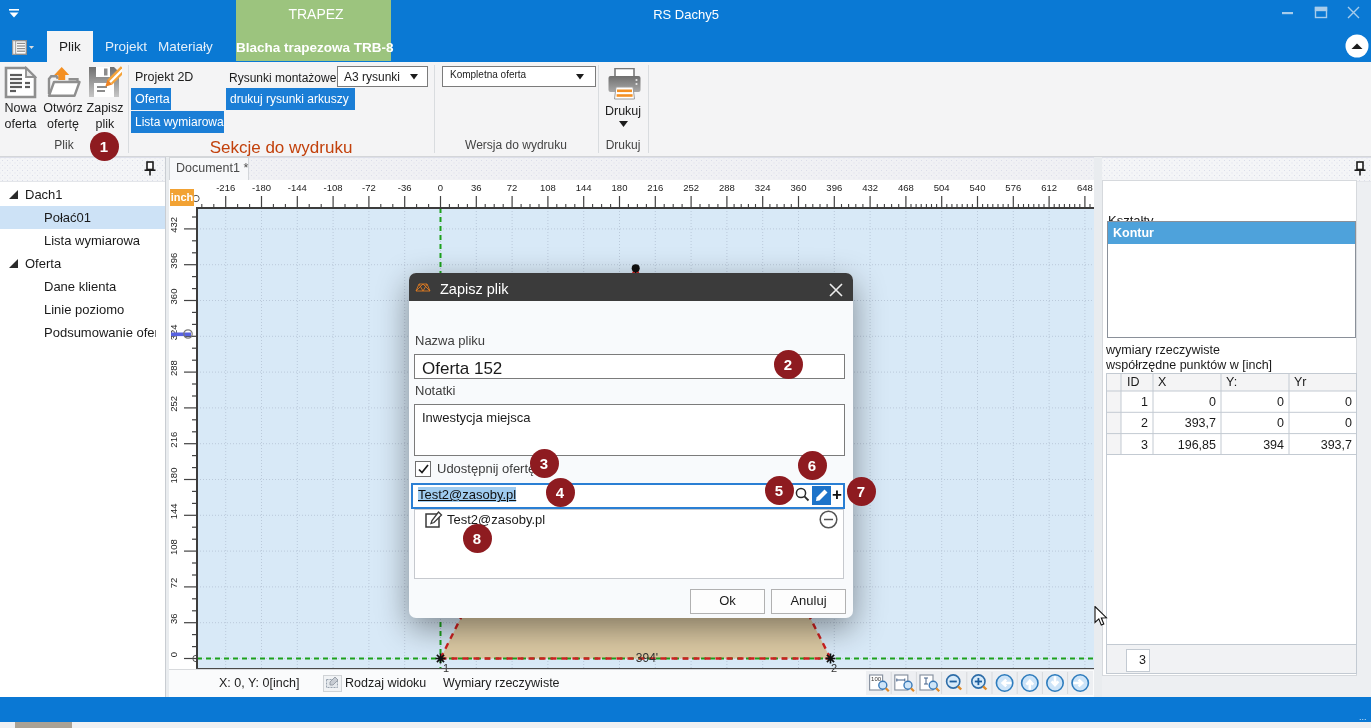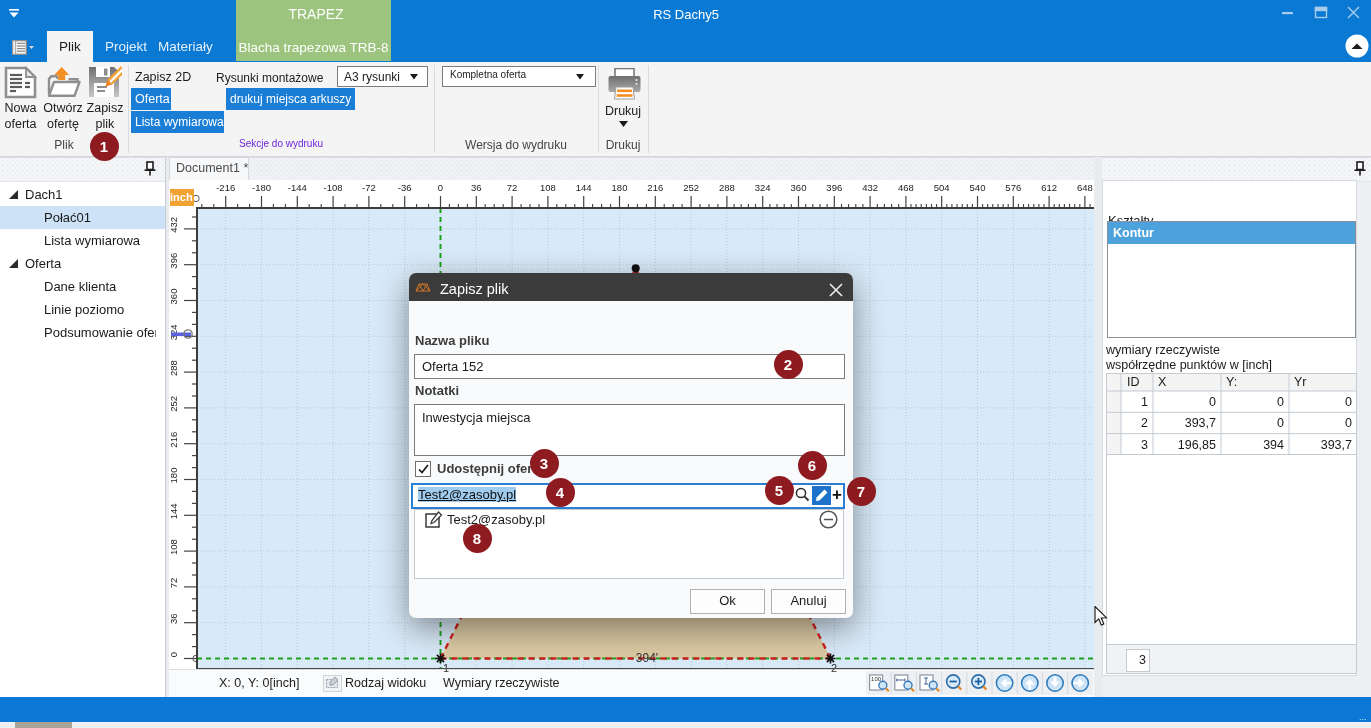--- a/index.html
+++ b/index.html
@@ -1,32 +1,32 @@
 <!DOCTYPE html>
 <html><head><meta charset="utf-8">
 <style>
 html,body{margin:0;padding:0;}
 body{width:1371px;height:728px;position:relative;overflow:hidden;
      font-family:"Liberation Sans",sans-serif;background:#e9ecef;}
 .abs{position:absolute;}
 .tx{position:absolute;white-space:nowrap;}
 .bdg{position:absolute;width:29px;height:29px;border-radius:50%;background:#8e1b20;
      color:#fff;font-size:15px;font-weight:bold;text-align:center;line-height:29px;z-index:40;}
-.dlglbl{position:absolute;font-size:13px;font-weight:bold;color:#3d3d3d;white-space:nowrap;}
+.dlglbl{position:absolute;font-size:13px;font-weight:normal;color:#3d3d3d;white-space:nowrap;}
 .inp{position:absolute;background:#fff;border:1px solid #7b7b7b;}
 .btn{position:absolute;background:#fdfdfd;border:1px solid #b1b1b1;font-size:13px;color:#1a1a1a;
      text-align:center;}
 .grip{background-image:radial-gradient(#dbdeea 0.8px, transparent 0.9px),radial-gradient(#dbdeea 0.8px, transparent 0.9px);background-size:5px 5px;background-position:0 0,2.5px 2.5px;}
 .clip{overflow:hidden;}
 </style></head><body>
 
 <div class="abs" style="left:0;top:0;width:1371px;height:62px;background:#0a79d4;"></div>
 <div class="abs" style="left:236px;top:0;width:155px;height:61px;background:#9cc47e;"></div>
 <div class="tx" style="left:236px;top:6px;width:160px;text-align:center;color:#fff;font-size:14px;">TRAPEZ</div>
-<div class="tx" style="left:236px;top:40px;width:155px;text-align:center;color:#fff;font-size:13.5px;">Blacha trapezowa TRB-8</div>
+<div class="tx" style="left:236px;top:40px;width:155px;text-align:center;color:#fff;font-size:13.5px;font-weight:bold;">Blacha trapezowa TRB-8</div>
 <div class="tx" style="left:636px;top:7px;width:100px;text-align:center;color:#fff;font-size:13px;">RS Dachy5</div>
 <svg class="abs" style="left:9px;top:9px;" width="11" height="9">
     <rect x="0" y="0" width="10" height="1.6" fill="#fff"></rect>
     <path d="M0.5,3.5 L9.5,3.5 L5,8.5 Z" fill="#fff"></path>
   </svg>
 <svg class="abs" style="left:1282px;top:6px;" width="92" height="16">
     <rect x="0" y="6" width="11" height="2.2" fill="#a7cceb"></rect>
     <g stroke="#a7cceb" stroke-width="1.4" fill="none">
       <rect x="33.5" y="1.5" width="11" height="10"></rect>
       <rect x="33.5" y="1.5" width="11" height="3" fill="#a7cceb"></rect>
@@ -95,34 +95,34 @@
     <g transform="rotate(45 24 14)">
       <rect x="20.5" y="-2" width="7" height="19" fill="#f5a339"></rect>
       <rect x="23" y="-2" width="2.2" height="19" fill="#fff"></rect>
       <path d="M20.5,17 L27.5,17 L24,23.5 Z" fill="#ef8322"></path>
     </g>
   </svg>
 <div class="tx" style="left:0px;top:100px;width:41px;text-align:center;font-size:12.5px;color:#1c1c1c;line-height:16px;">Nowa<br>oferta</div>
 <div class="tx" style="left:41px;top:100px;width:44px;text-align:center;font-size:12.5px;color:#1c1c1c;line-height:16px;">Otwórz<br>ofertę</div>
 <div class="tx" style="left:85px;top:100px;width:40px;text-align:center;font-size:12.5px;color:#1c1c1c;line-height:16px;">Zapisz<br>plik</div>
 <div class="tx" style="left:0px;top:138px;width:128px;text-align:center;font-size:12px;color:#444;">Plik</div>
-<div class="tx" style="left:135px;top:70px;font-size:12.5px;color:#1c1c1c;">Zapisz 2D</div>
+<div class="tx" style="left:135px;top:70px;font-size:12.5px;color:#1c1c1c;">Projekt 2D</div>
 <div class="abs" style="left:131px;top:88px;width:40px;height:22px;background:#1b7ed6;"></div>
 <div class="tx" style="left:135px;top:92px;font-size:12.5px;color:#fff;">Oferta</div>
 <div class="abs" style="left:131px;top:111px;width:93px;height:22px;background:#1b7ed6;"></div>
 <div class="tx" style="left:135px;top:115px;font-size:12px;color:#fff;">Lista wymiarowa</div>
-<div class="tx" style="left:216px;top:71px;font-size:12px;color:#1c1c1c;">Rysunki montażowe</div>
+<div class="tx" style="left:229px;top:71px;font-size:12px;color:#1c1c1c;">Rysunki montażowe</div>
 <div class="inp" style="left:337px;top:66px;width:89px;height:19px;"></div>
 <div class="tx" style="left:344px;top:70px;font-size:12px;color:#1c1c1c;">A3 rysunki</div>
 <svg class="abs" style="left:410px;top:74px;" width="9" height="6">
     <path d="M0,0 L8,0 L4,5.5 Z" fill="#1c1c1c"></path>
   </svg>
 <div class="abs" style="left:226px;top:88px;width:129px;height:22px;background:#1b7ed6;"></div>
-<div class="tx" style="left:230px;top:92px;font-size:12px;color:#fff;">drukuj miejsca arkuszy</div>
-<div class="tx" style="left:128px;top:138px;width:306px;text-align:center;font-size:10px;color:#6d28d9;">Sekcje do wydruku</div>
+<div class="tx" style="left:230px;top:92px;font-size:12px;color:#fff;">drukuj rysunki arkuszy</div>
+<div class="tx" style="left:128px;top:138px;width:306px;text-align:center;font-size:17px;color:#c2410c;">Sekcje do wydruku</div>
 <div class="inp" style="left:442px;top:66px;width:152px;height:19px;"></div>
 <div class="tx" style="left:450px;top:69px;font-size:10px;color:#1c1c1c;">Kompletna oferta</div>
 <svg class="abs" style="left:576px;top:74px;" width="9" height="6">
     <path d="M0,0 L8,0 L4,5.5 Z" fill="#1c1c1c"></path>
   </svg>
 <div class="tx" style="left:434px;top:138px;width:164px;text-align:center;font-size:12px;color:#444;">Wersja do wydruku</div>
 <svg class="abs" style="left:608px;top:68px;" width="33" height="33">
     <defs>
       <linearGradient id="pr" x1="0" y1="0" x2="0" y2="1">
         <stop offset="0" stop-color="#6f6f6f"></stop>
@@ -432,21 +432,21 @@
     <line x1="23" y1="44.8" x2="28" y2="44.8" stroke="#424242" stroke-width="1.2"></line>
     <line x1="23" y1="32.8" x2="28" y2="32.8" stroke="#424242" stroke-width="1.2"></line>
     <line x1="15" y1="20.9" x2="28" y2="20.9" stroke="#424242" stroke-width="1.2"></line>
     <text x="8" y="16.9" font-size="9.5" fill="#222" text-anchor="middle" font-family="Liberation Sans" transform="rotate(-90 8 16.9)">432</text>
     <line x1="23" y1="9.0" x2="28" y2="9.0" stroke="#424242" stroke-width="1.2"></line>
     <rect x="2" y="124.5" width="20" height="3.6" fill="#5862e0"></rect>
     <circle cx="19" cy="126" r="4.2" fill="none" stroke="#777" stroke-width="1.2"></circle>
     <circle cx="27" cy="450.5" r="3.2" fill="none" stroke="#555" stroke-width="1"></circle>
   </svg>
 <div class="abs" style="left:170px;top:189px;width:24px;height:17px;background:#f2a233;z-index:3;"></div>
-<div class="tx" style="left:170px;top:191px;width:15px;text-align:center;font-size:11px;font-weight:bold;color:#fff;z-index:3;">inch</div>
+<div class="tx" style="left:170px;top:191px;width:24px;text-align:center;font-size:11px;font-weight:bold;color:#fff;z-index:3;">inch</div>
 <div class="abs" style="left:169px;top:669px;width:925px;height:28px;background:#fafbfc;border-top:1px solid #d8dadd;box-sizing:border-box;"></div>
 <div class="tx" style="left:207px;top:676px;font-size:12.5px;color:#1c1c1c;margin-left:12px;">X: 0, Y: 0[inch]</div>
 <svg class="abs" style="left:323px;top:675px;" width="19" height="17">
     <rect x="0.5" y="0.5" width="18" height="16" fill="#f1f3f5" stroke="#d0d3d6"></rect>
     <rect x="3.5" y="4.5" width="11" height="8" fill="#e4e8ec" stroke="#9aa4b0" stroke-dasharray="2,1"></rect>
     <path d="M12,2 l3,3 -5,5 -3,0 0,-3 z" fill="#c8cdd4" stroke="#8a929c" stroke-width="0.8"></path>
   </svg>
 <div class="tx" style="left:345px;top:676px;font-size:12.5px;color:#1c1c1c;">Rodzaj widoku</div>
 <div class="tx" style="left:443px;top:676px;font-size:12.5px;color:#1c1c1c;">Wymiary rzeczywiste</div>
 <svg class="abs" style="left:866px;top:671px;" width="227" height="24">
@@ -556,21 +556,21 @@
 <div class="abs" style="left:409px;top:273px;width:444px;height:28px;background:#3b3b3b;border-radius:7px 7px 0 0;z-index:11;"></div>
 <svg class="abs" style="left:415px;top:283px;z-index:12;" width="16" height="9">
     <path d="M1,8 L4,1 L12,1 L15,8 Z M1,8 L8,1 M8,8 L4,1 M8,8 L12,1 M15,8 L8,1" fill="none" stroke="#e07b20" stroke-width="0.9"></path>
   </svg>
 <div class="tx" style="left:440px;top:281px;font-size:14.5px;color:#fff;z-index:12;">Zapisz plik</div>
 <svg class="abs" style="left:829px;top:283px;z-index:12;" width="14" height="14">
     <path d="M1,1 L13,13 M13,1 L1,13" stroke="#ededed" stroke-width="1.6"></path>
   </svg>
 <div class="dlglbl" style="z-index:12;left:415px;top:333px;">Nazwa pliku</div>
 <div class="inp" style="z-index:12;left:414px;top:354px;width:429px;height:23px;"></div>
-<div class="tx" style="z-index:12;left:422px;top:359px;font-size:13px;color:#1a1a1a;">Oferta 152</div>
+<div class="tx" style="z-index:12;left:422px;top:359px;font-size:17px;color:#1a1a1a;">Oferta 152</div>
 <div class="dlglbl" style="z-index:12;left:415px;top:383px;">Notatki</div>
 <div class="inp" style="z-index:12;left:414px;top:404px;width:429px;height:50px;"></div>
 <div class="tx" style="z-index:12;left:422px;top:410px;font-size:13px;color:#1a1a1a;">Inwestycja miejsca</div>
 <div class="abs" style="z-index:12;left:415px;top:461px;width:14px;height:14px;background:#fff;border:1px solid #707070;"></div>
 <svg class="abs" style="z-index:12;left:417.5px;top:464px;" width="11" height="10">
     <path d="M1,5.5 L4,8.5 L10,1" fill="none" stroke="#1a1a1a" stroke-width="1.7"></path>
   </svg>
 <div class="dlglbl" style="z-index:12;left:437px;top:461px;">Udostępnij ofertę</div>
 <div class="abs" style="z-index:12;left:411px;top:483px;width:430px;height:22px;background:#fff;border:2px solid #2a7fd4;"></div>
 <div class="tx" style="z-index:12;left:418px;top:487px;font-size:13px;color:#101010;background:#a0ccf0;text-decoration:underline;">Test2@zasoby.pl</div>

